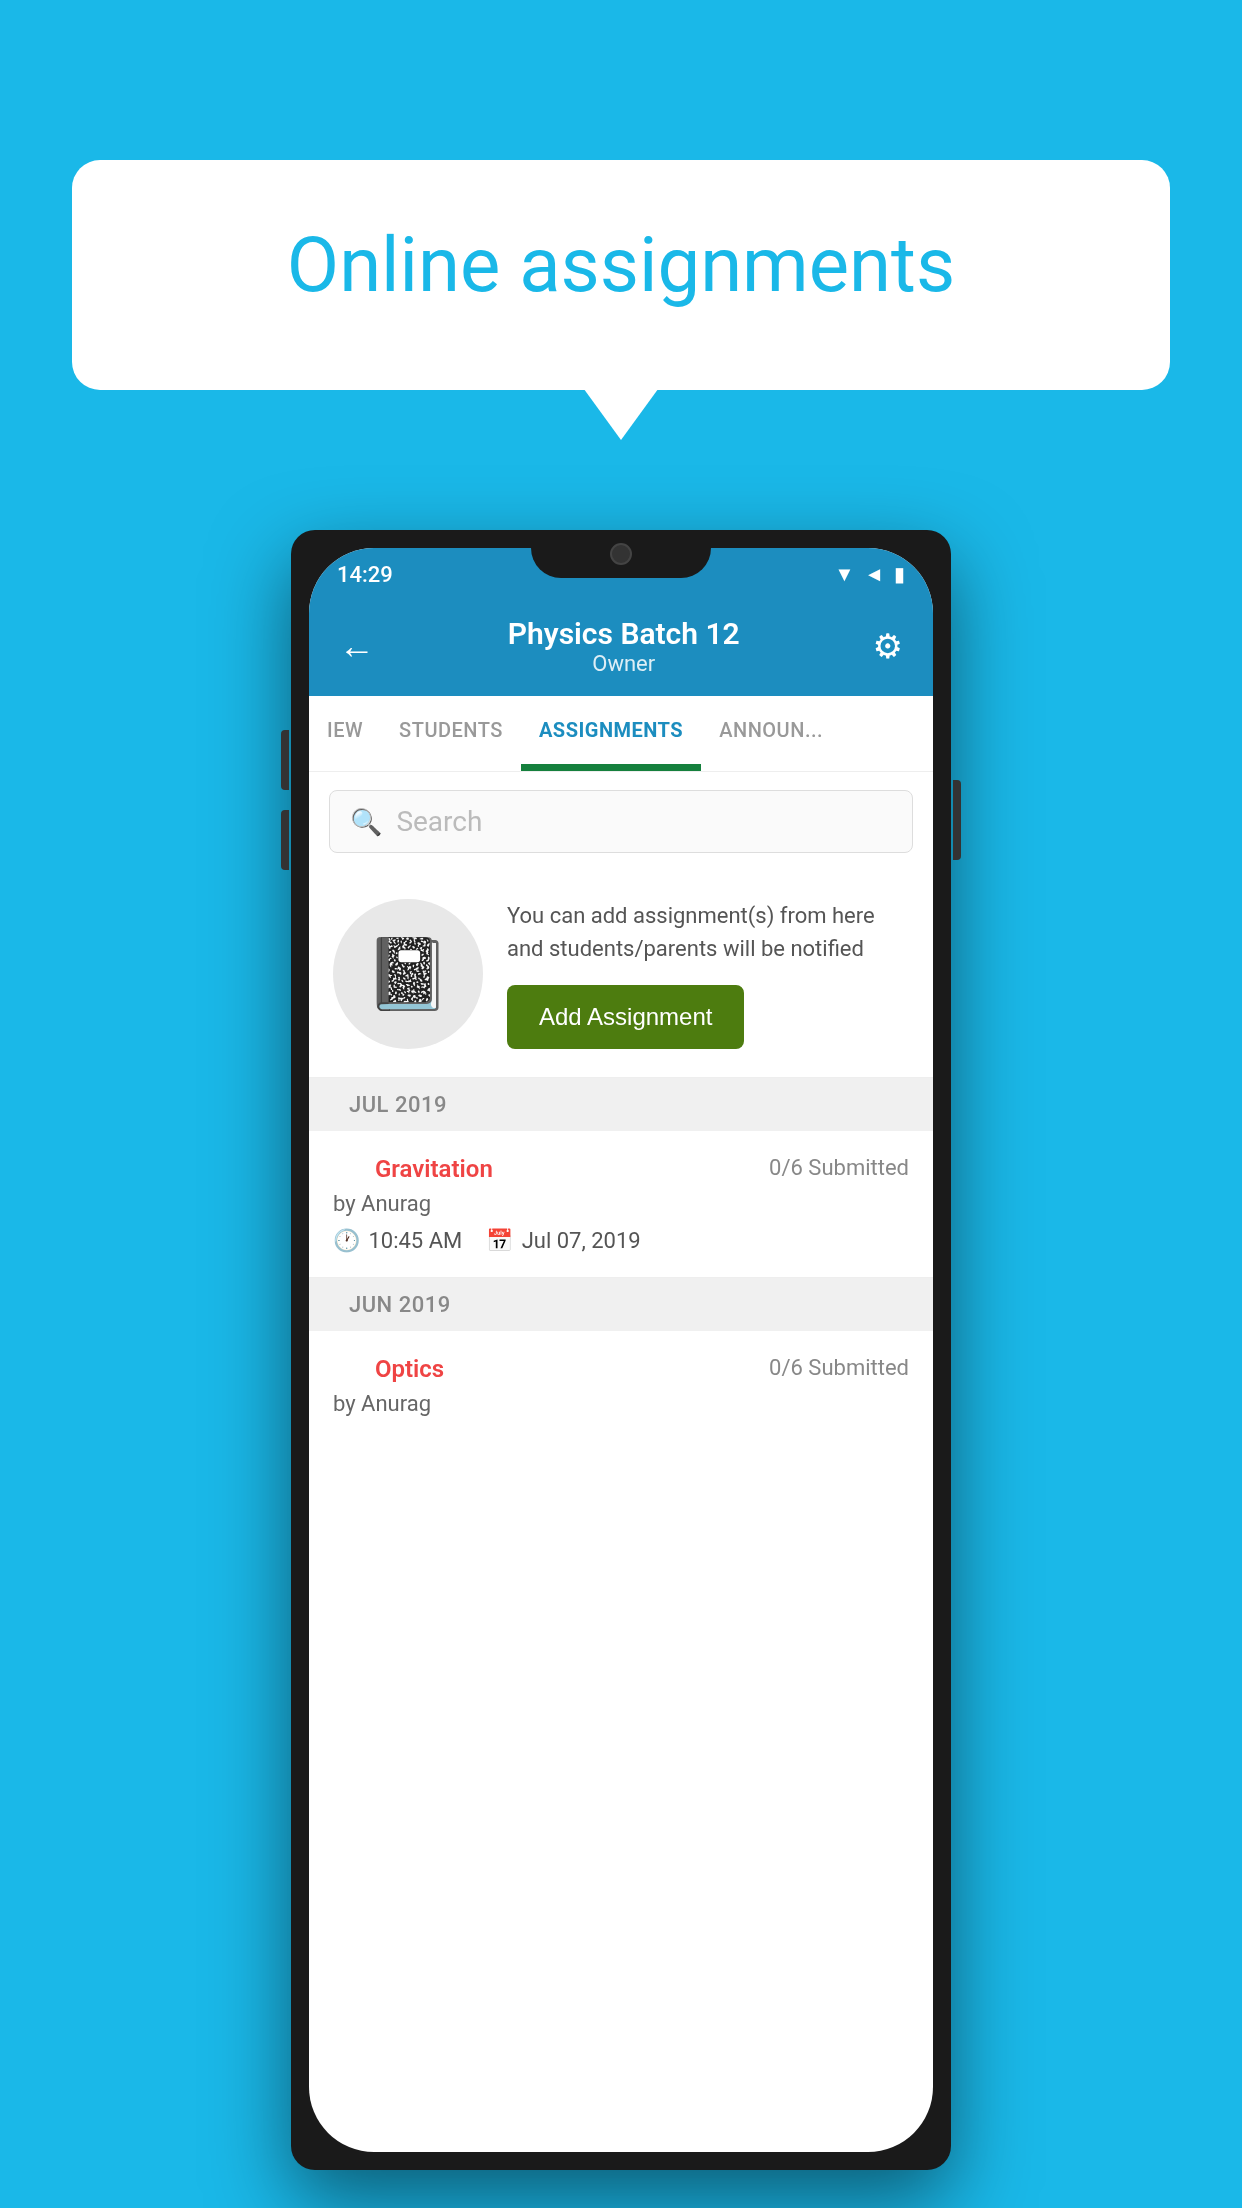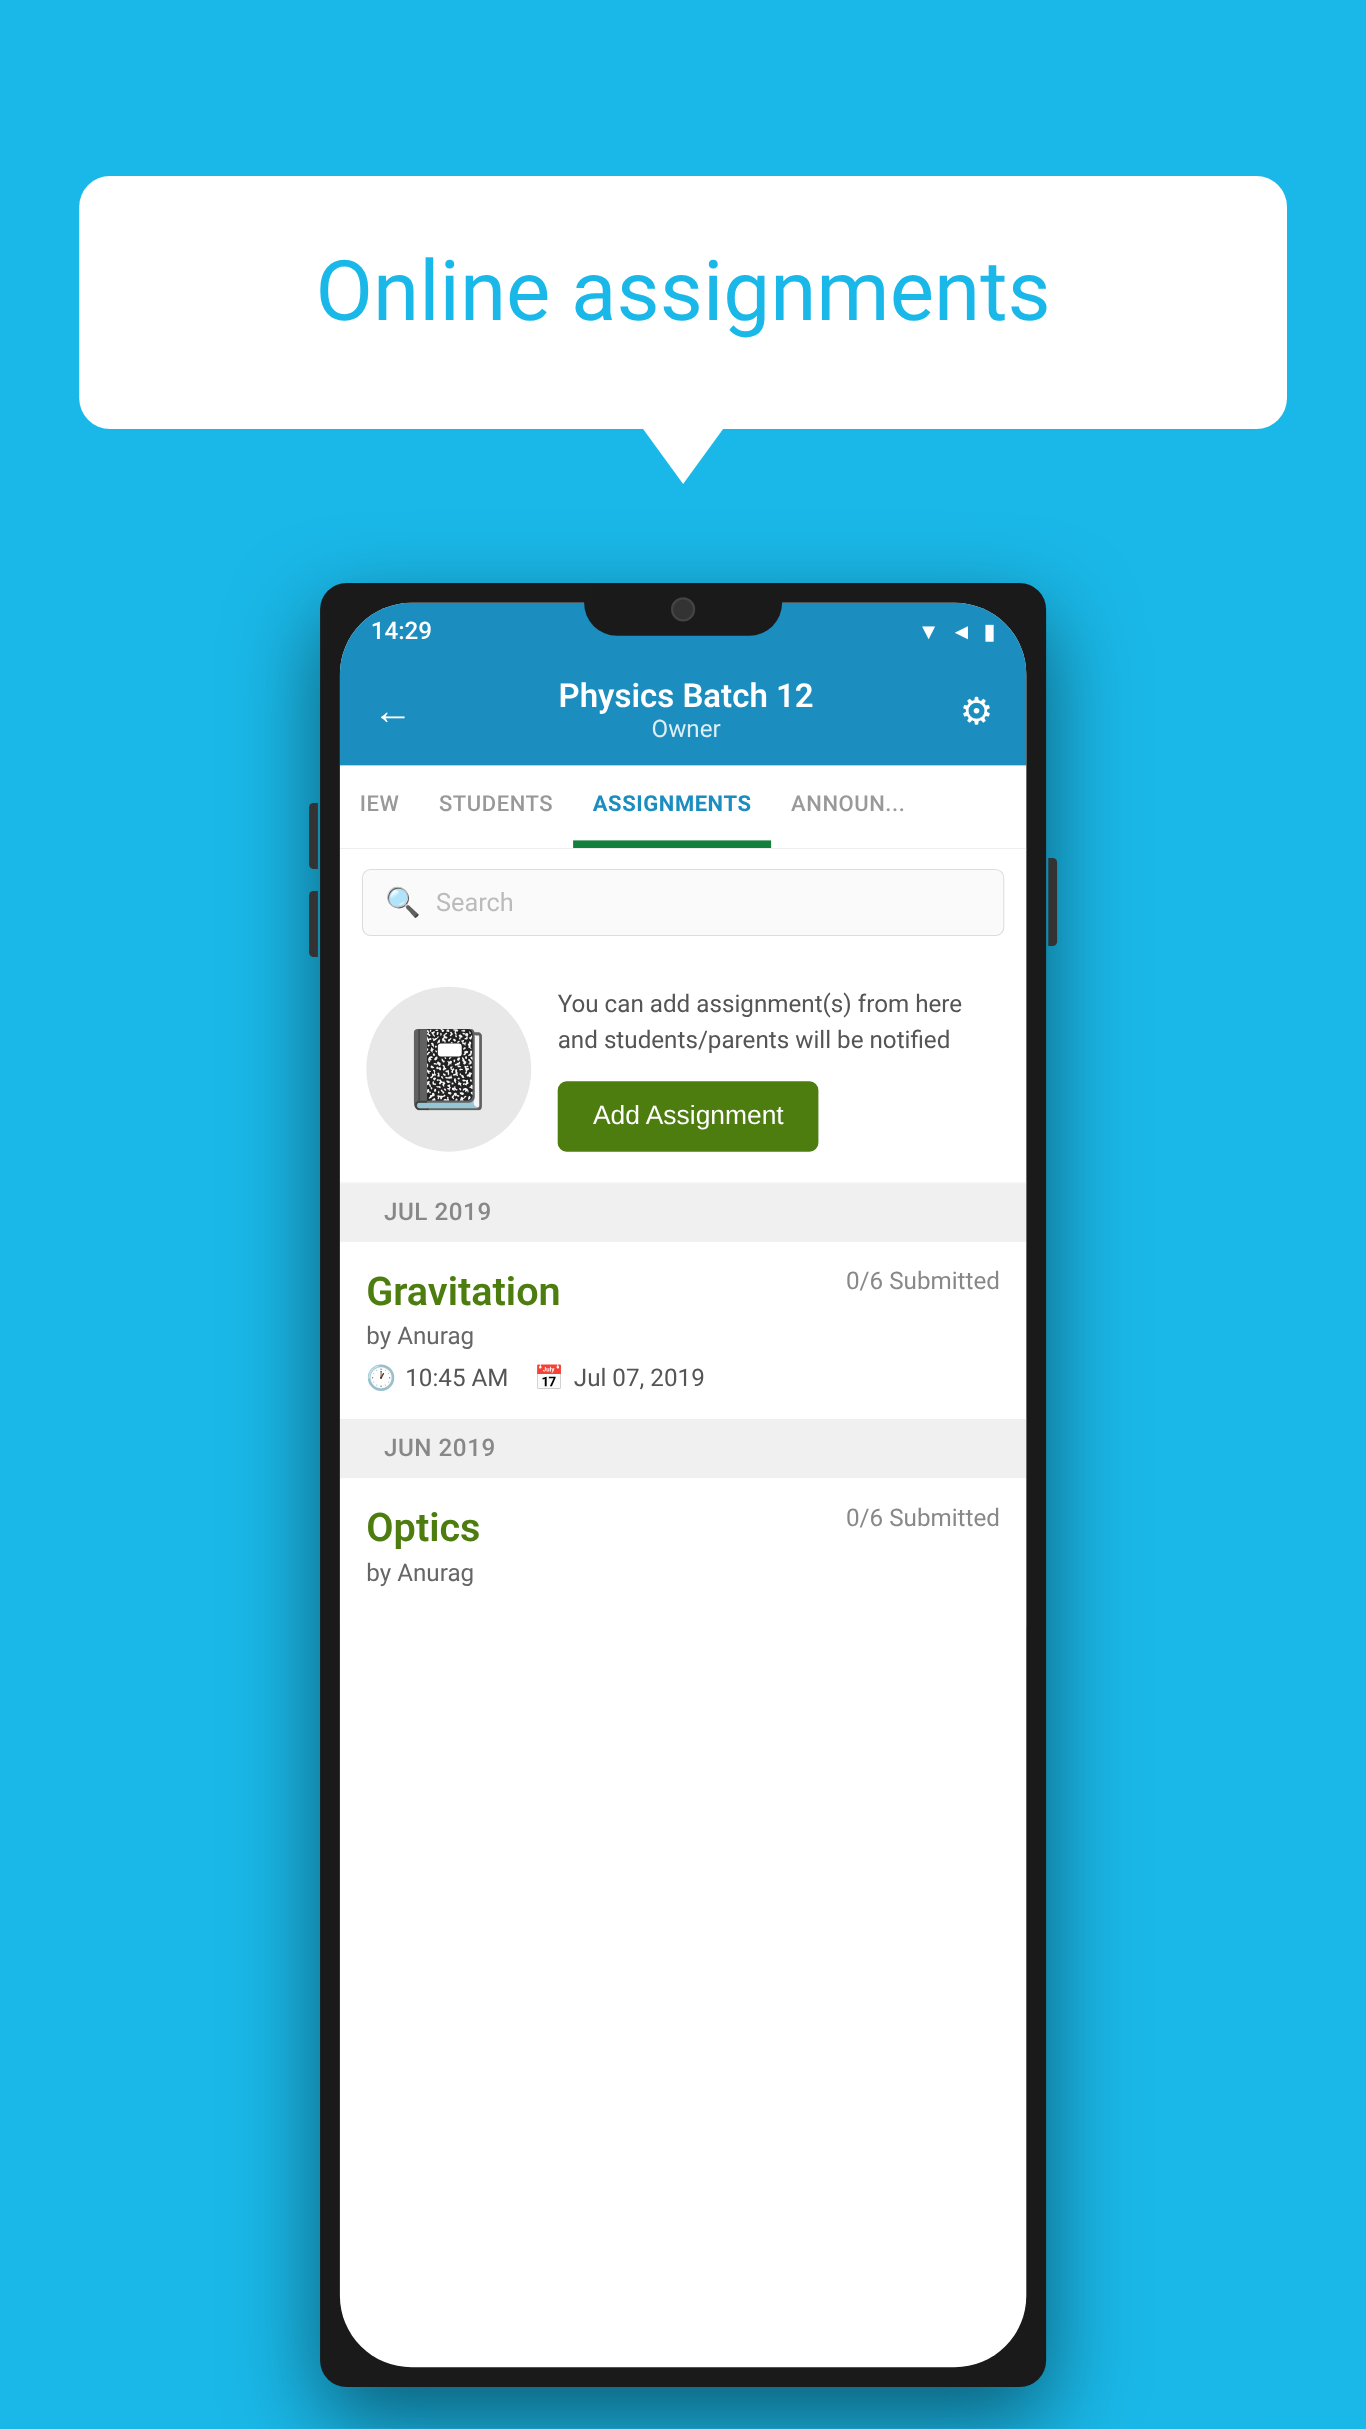--- a/index.html
+++ b/index.html
@@ -240,21 +240,21 @@
     }
 
     .search-icon-svg {
       color: #aaa;
       font-size: 26px;
       margin-right: 14px;
     }
 
     .search-text {
       color: #bbb;
-      font-size: 23px;
+      font-size: 28px;
     }
 
     
     .promo-section {
       display: flex;
       align-items: center;
       padding: 28px 24px;
       background: white;
       border-bottom: 1px solid #eee;
       gap: 24px;
@@ -315,23 +315,24 @@
     }
 
     .assignment-header {
       display: flex;
       justify-content: space-between;
       align-items: flex-start;
       margin-bottom: 8px;
     }
 
     .assignment-title {
-      font-size: 36px;
+      font-size: 24px;
       font-weight: 600;
-      color: #4d7c0f;
+      color: #ef4444;
+      margin-left: 42px;
     }
 
     .assignment-submitted {
       font-size: 22px;
       color: #888;
       white-space: nowrap;
       margin-left: 10px;
     }
 
     .assignment-by {

